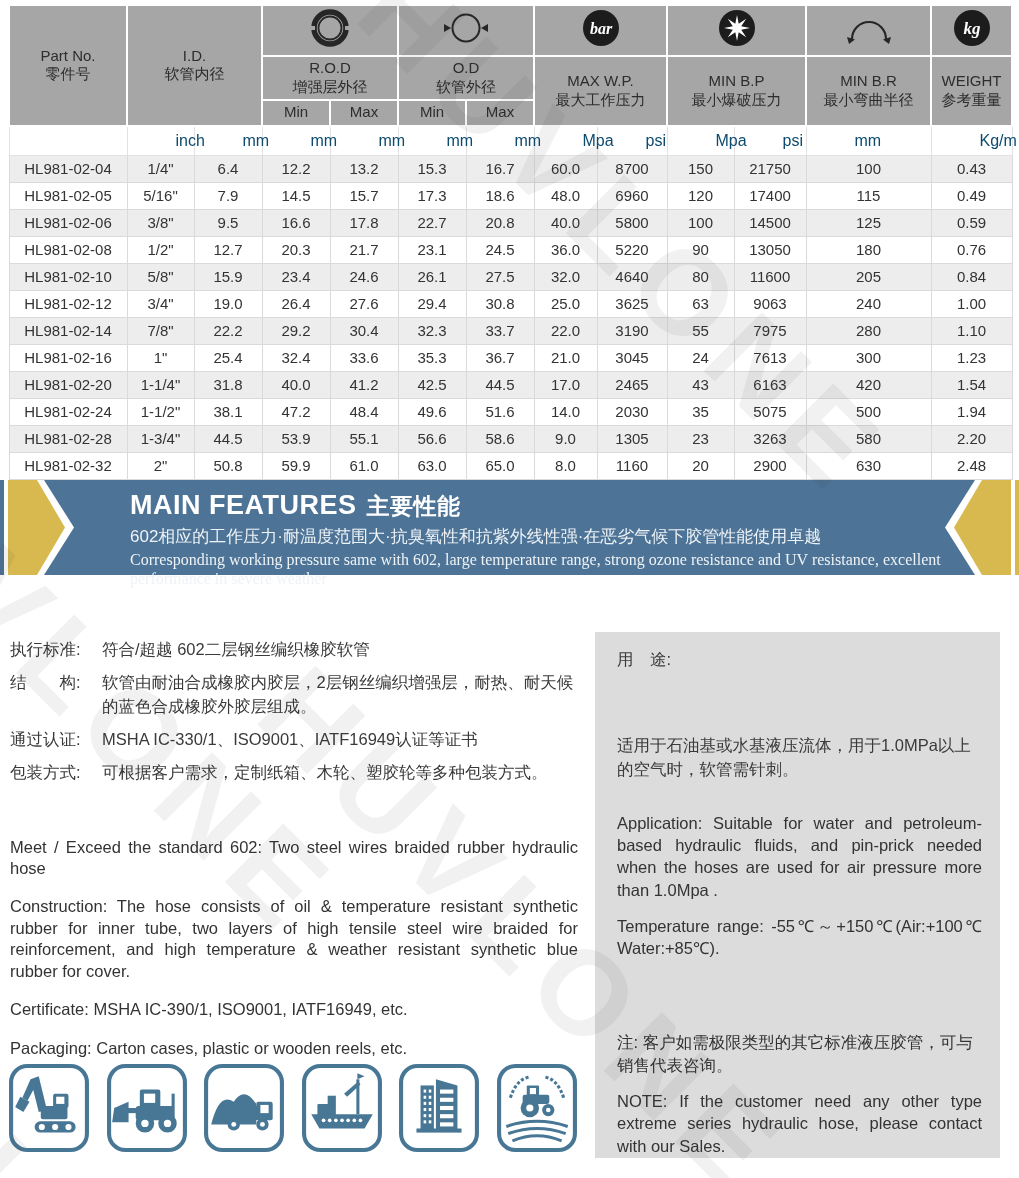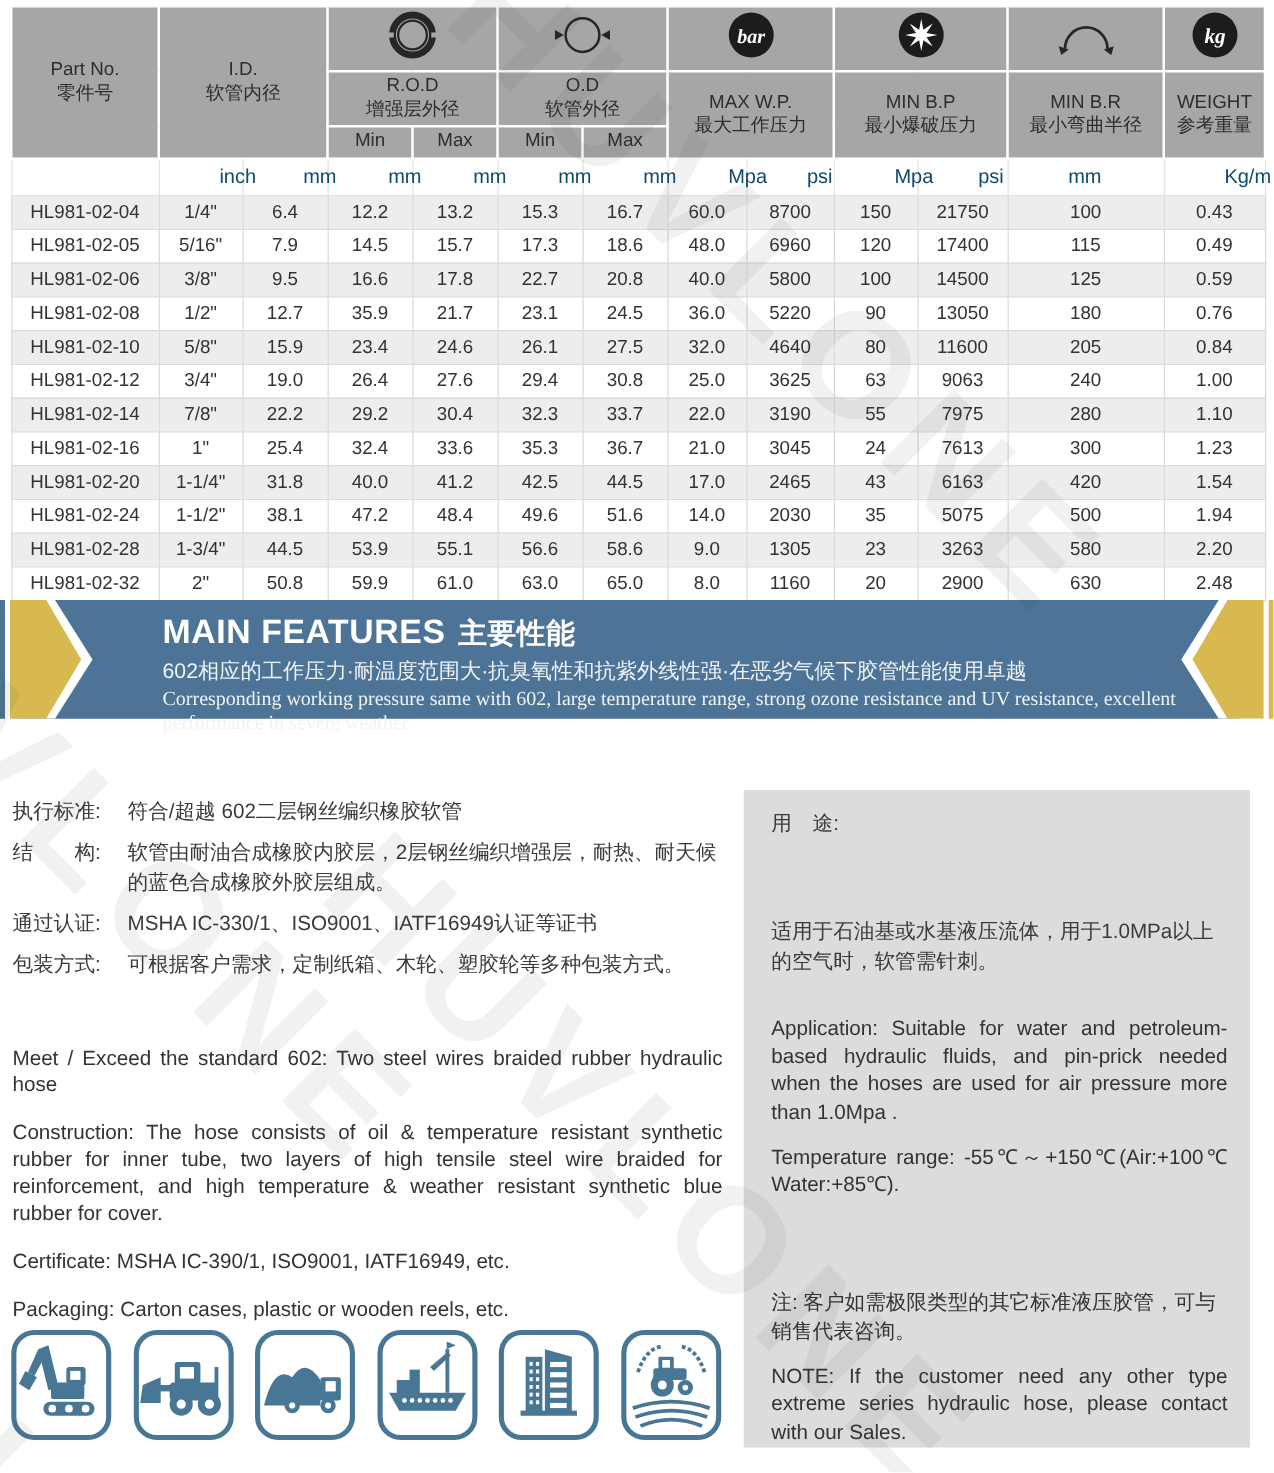--- a/index.html
+++ b/index.html
@@ -221,21 +221,21 @@
           <td>5800</td>
           <td>100</td>
           <td>14500</td>
           <td>125</td>
           <td>0.59</td>
         </tr>
         <tr>
           <td>HL981-02-08</td>
           <td>1/2"</td>
           <td>12.7</td>
-          <td>35.9</td>
+          <td>20.3</td>
           <td>21.7</td>
           <td>23.1</td>
           <td>24.5</td>
           <td>36.0</td>
           <td>5220</td>
           <td>90</td>
           <td>13050</td>
           <td>180</td>
           <td>0.76</td>
         </tr>

